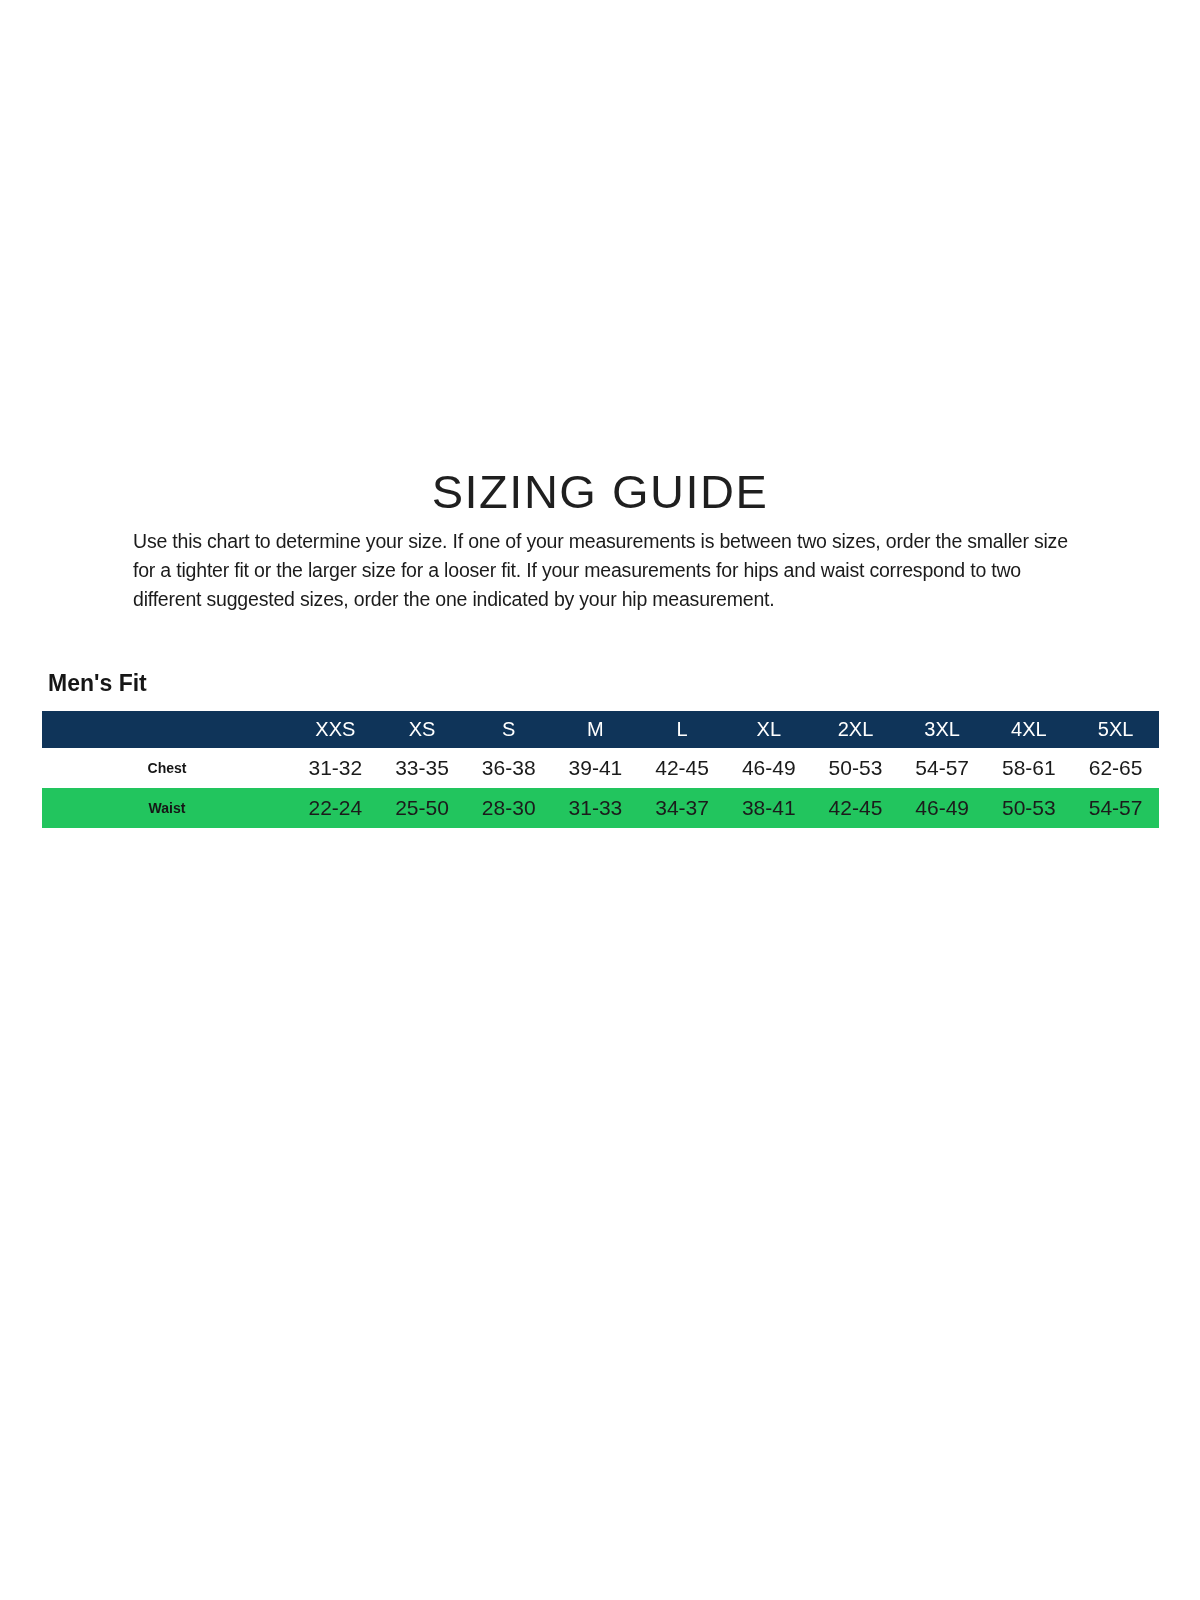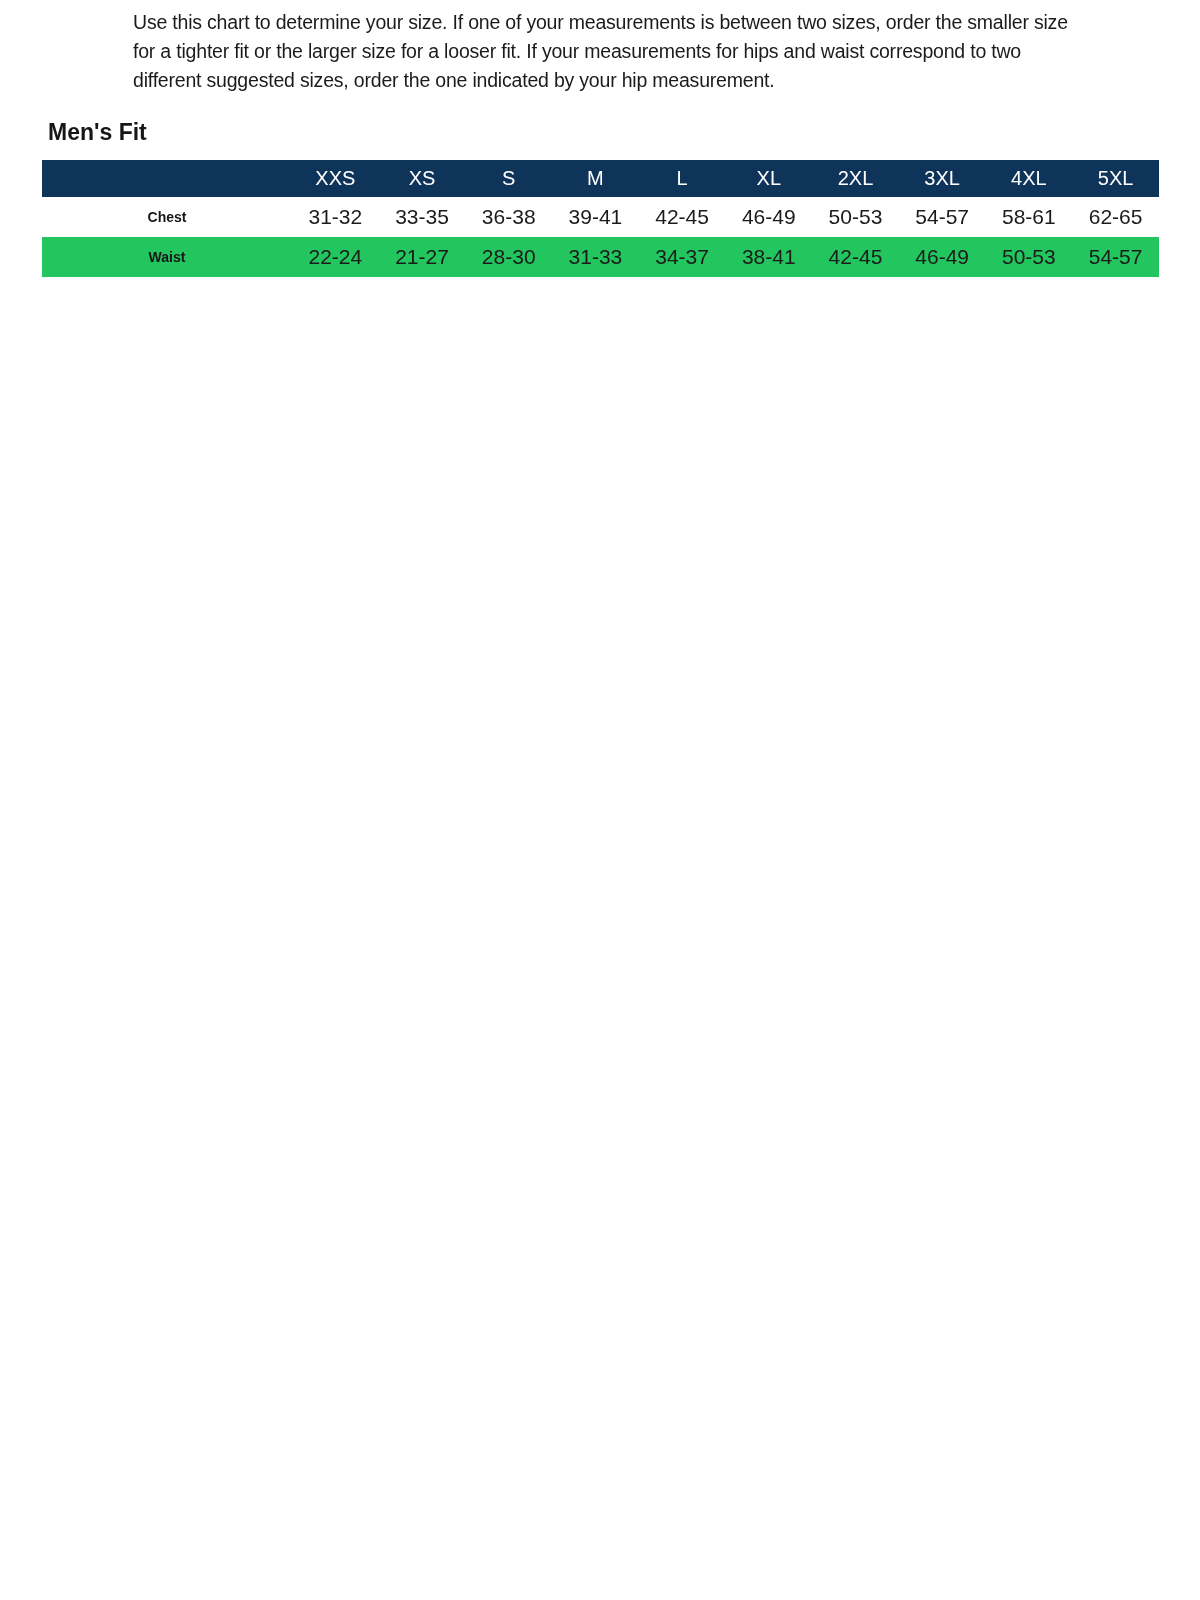--- a/index.html
+++ b/index.html
@@ -25,21 +25,21 @@
   }
   .intro-text {
     width: 952px;
     margin: 8px 0 0 133px;
     font-size: 19.5px;
     line-height: 29px;
     letter-spacing: -0.2px;
     color: #1b1b1b;
   }
   .section-label {
-    margin: 24px 0 0 48px;
+    margin: 56px 0 0 48px;
     font-size: 23px;
     font-weight: 700;
     color: #161616;
   }
   table.size-table {
     border-collapse: collapse;
     table-layout: fixed;
     width: 1117px;
     margin: 14px 0 0 42px;
   }
@@ -78,20 +78,21 @@
   table.size-table tbody td {
     font-size: 21px;
     color: #1b1b1b;
   }
 </style>
 </head>
 <body>
 
 <main>
 
+  <h1 class="page-title">SIZING GUIDE</h1>
 
   <p class="intro-text">Use this chart to determine your size. If one of your measurements is between two sizes, order the smaller size for a tighter fit or the larger size for a looser fit. If your measurements for hips and waist correspond to two different suggested sizes, order the one indicated by your hip measurement.</p>
 
   <h2 class="section-label">Men's Fit</h2>
 
   <table class="size-table">
     <colgroup>
       <col class="label-col">
       <col>
         <col>
@@ -129,21 +130,21 @@
         <td>42-45</td>
         <td>46-49</td>
         <td>50-53</td>
         <td>54-57</td>
         <td>58-61</td>
         <td>62-65</td>
       </tr>
       <tr class="stripe">
         <th>Waist</th>
         <td>22-24</td>
-        <td>21-27</td>
+        <td>25-50</td>
         <td>28-30</td>
         <td>31-33</td>
         <td>34-37</td>
         <td>38-41</td>
         <td>42-45</td>
         <td>46-49</td>
         <td>50-53</td>
         <td>54-57</td>
       </tr>
     </tbody>

